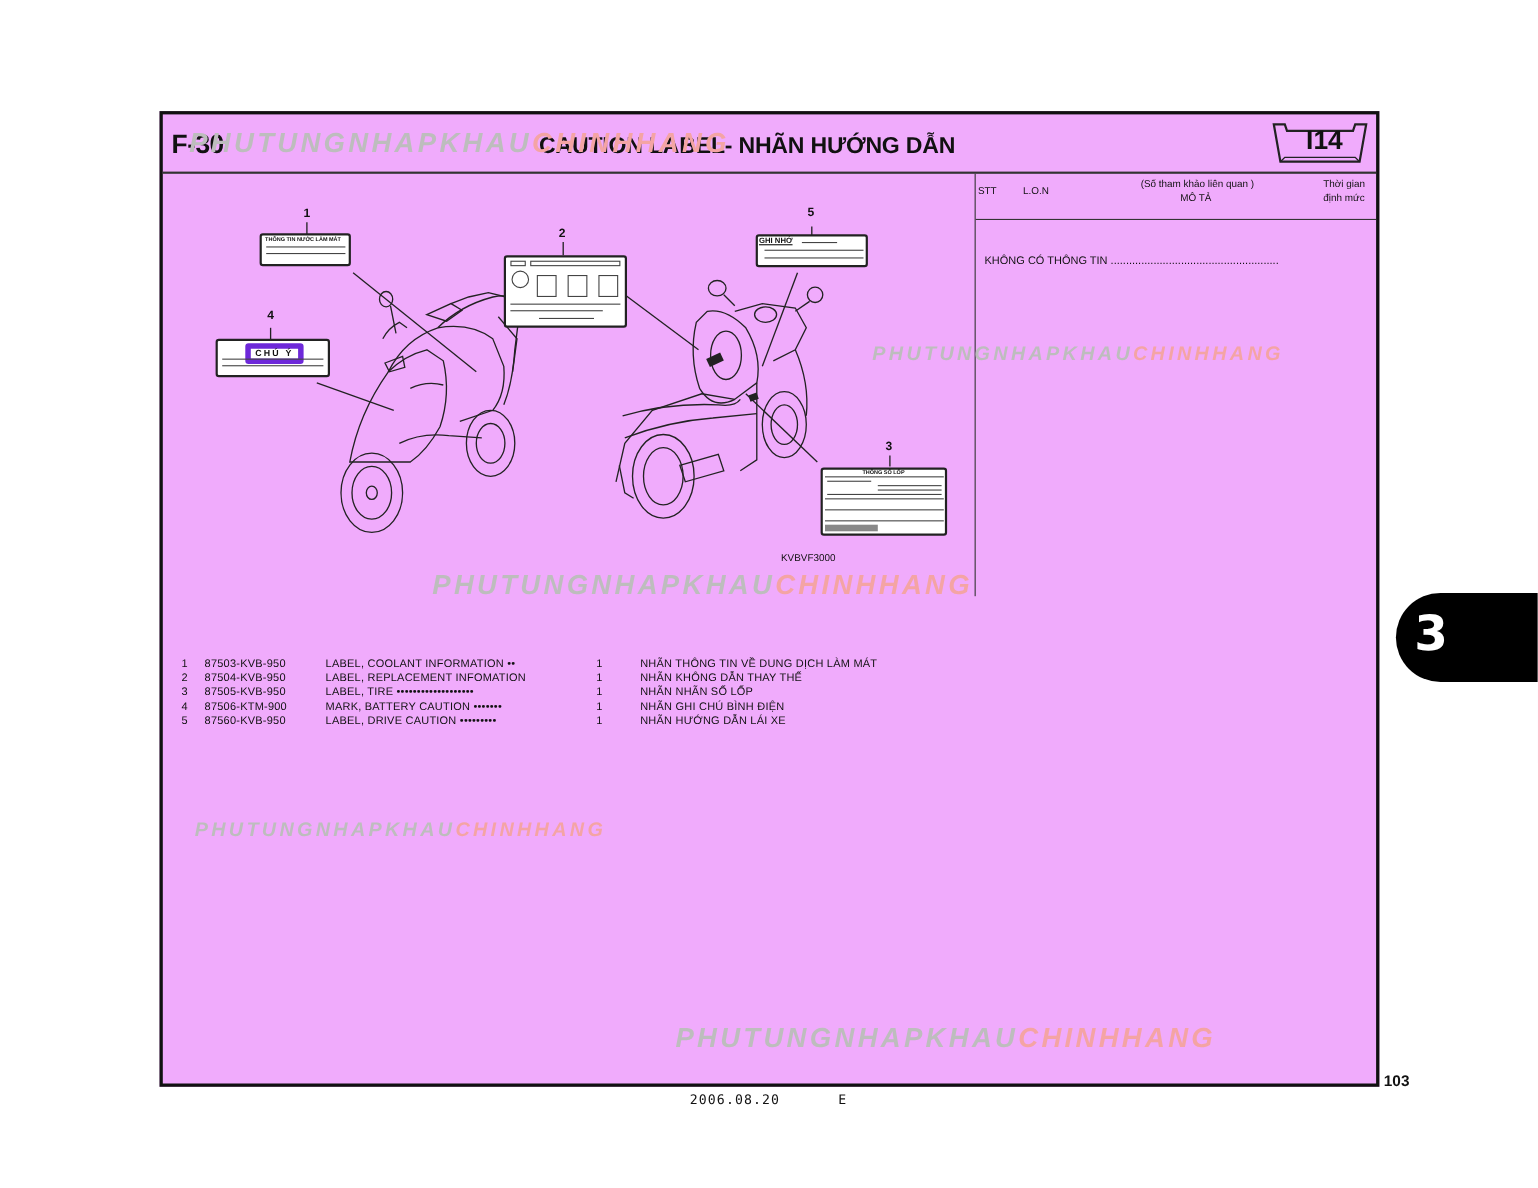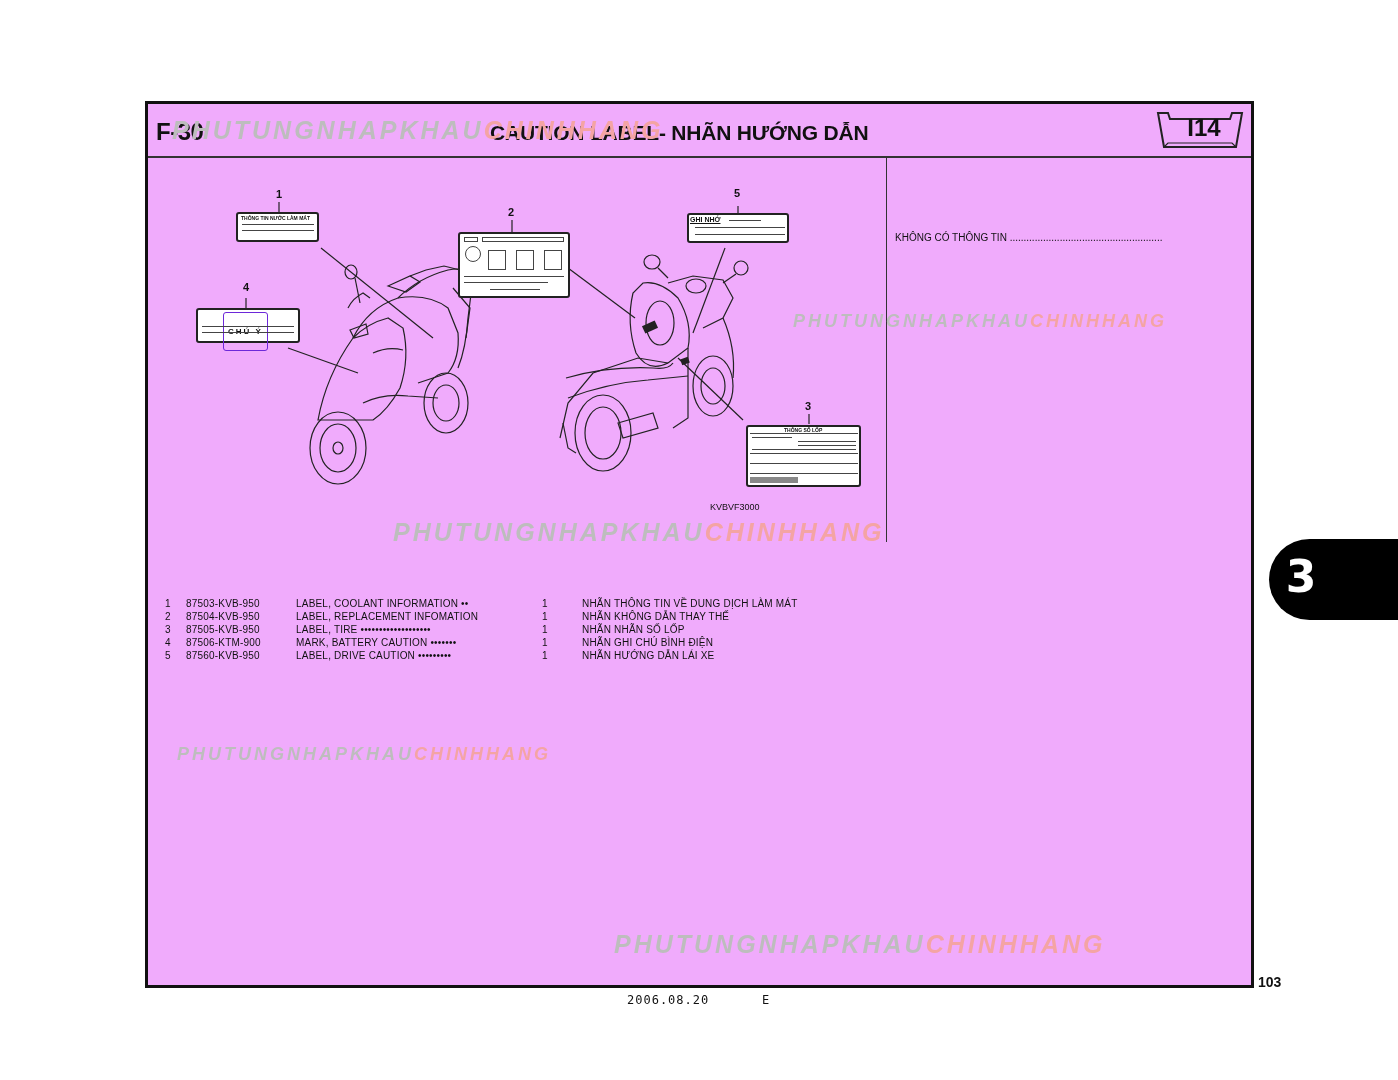--- a/index.html
+++ b/index.html
@@ -145,21 +145,21 @@
     <span class="callout" style="left:95px;top:123px;">4</span>
     <span class="callout" style="left:586px;top:29px;">5</span>
 
     <div class="lbl" style="left:88px;top:54px;width:83px;height:30px;">
       <span class="lbl-text" style="left:3px;top:1px;font-size:5px;">THÔNG TIN NƯỚC LÀM MÁT</span>
       <div style="position:absolute;left:4px;top:10px;width:72px;border-top:1px solid #444;"></div>
       <div style="position:absolute;left:4px;top:16px;width:72px;border-top:1px solid #444;"></div>
     </div>
 
     <div class="lbl" style="left:48px;top:150px;width:104px;height:35px;">
-      <span class="lbl-text" style="left:25px;top:2px;font-size:8px;border:1px solid #6d28d9;padding:14px 4px;border-radius:3px;letter-spacing:2px;text-align:center;">CHÚ Ý</span>
+      <span class="lbl-text" style="left:25px;top:2px;font-size:8px;border:5px solid #6d28d9;padding:0 4px;border-radius:3px;letter-spacing:2px;text-align:center;">CHÚ Ý</span>
       <div style="position:absolute;left:4px;top:16px;width:92px;border-top:1px solid #444;"></div>
       <div style="position:absolute;left:4px;top:22px;width:92px;border-top:1px solid #444;"></div>
     </div>
 
     <div class="lbl" style="left:310px;top:74px;width:112px;height:66px;">
       <div style="position:absolute;left:4px;top:3px;width:14px;height:5px;border:1px solid #444;"></div>
       <div style="position:absolute;left:22px;top:3px;width:82px;height:5px;border:1px solid #444;"></div>
       <div style="position:absolute;left:5px;top:12px;width:16px;height:16px;border:1px solid #444;border-radius:50%;"></div>
       <div style="position:absolute;left:28px;top:16px;width:18px;height:20px;border:1px solid #444;"></div>
       <div style="position:absolute;left:56px;top:16px;width:18px;height:20px;border:1px solid #444;"></div>
@@ -186,20 +186,28 @@
       <div style="position:absolute;left:2px;top:26px;width:108px;border-top:1px solid #444;"></div>
       <div style="position:absolute;left:2px;top:36px;width:108px;border-top:1px solid #444;"></div>
       <div style="position:absolute;left:2px;top:46px;width:108px;border-top:1px solid #444;"></div>
       <div style="position:absolute;left:2px;top:50px;width:48px;height:6px;background:#888;"></div>
     </div>
 
     <span class="diagram-code" style="left:562px;top:344px;">KVBVF3000</span>
   </div>
 
   <div class="info-panel">
+    <div class="info-head">
+      <span style="left:2px;top:10px;">STT</span>
+      <span style="left:43px;top:10px;">L.O.N</span>
+      <span style="left:150px;top:4px;">(Số tham khảo liên quan )</span>
+      <span style="left:186px;top:17px;">MÔ TẢ</span>
+      <span style="left:316px;top:4px;">Thời gian</span>
+      <span style="left:316px;top:17px;">định mức</span>
+    </div>
     <span class="info-body">KHÔNG CÓ THÔNG TIN .......................................................</span>
   </div>
 
 
   <div class="table-body">
     <div class="trow">
       <span style="left:17px;">1</span>
       <span style="left:38px;">87503-KVB-950</span>
       <span style="left:148px;">LABEL,  COOLANT  INFORMATION  ••</span>
       <span style="left:394px;">1</span>

